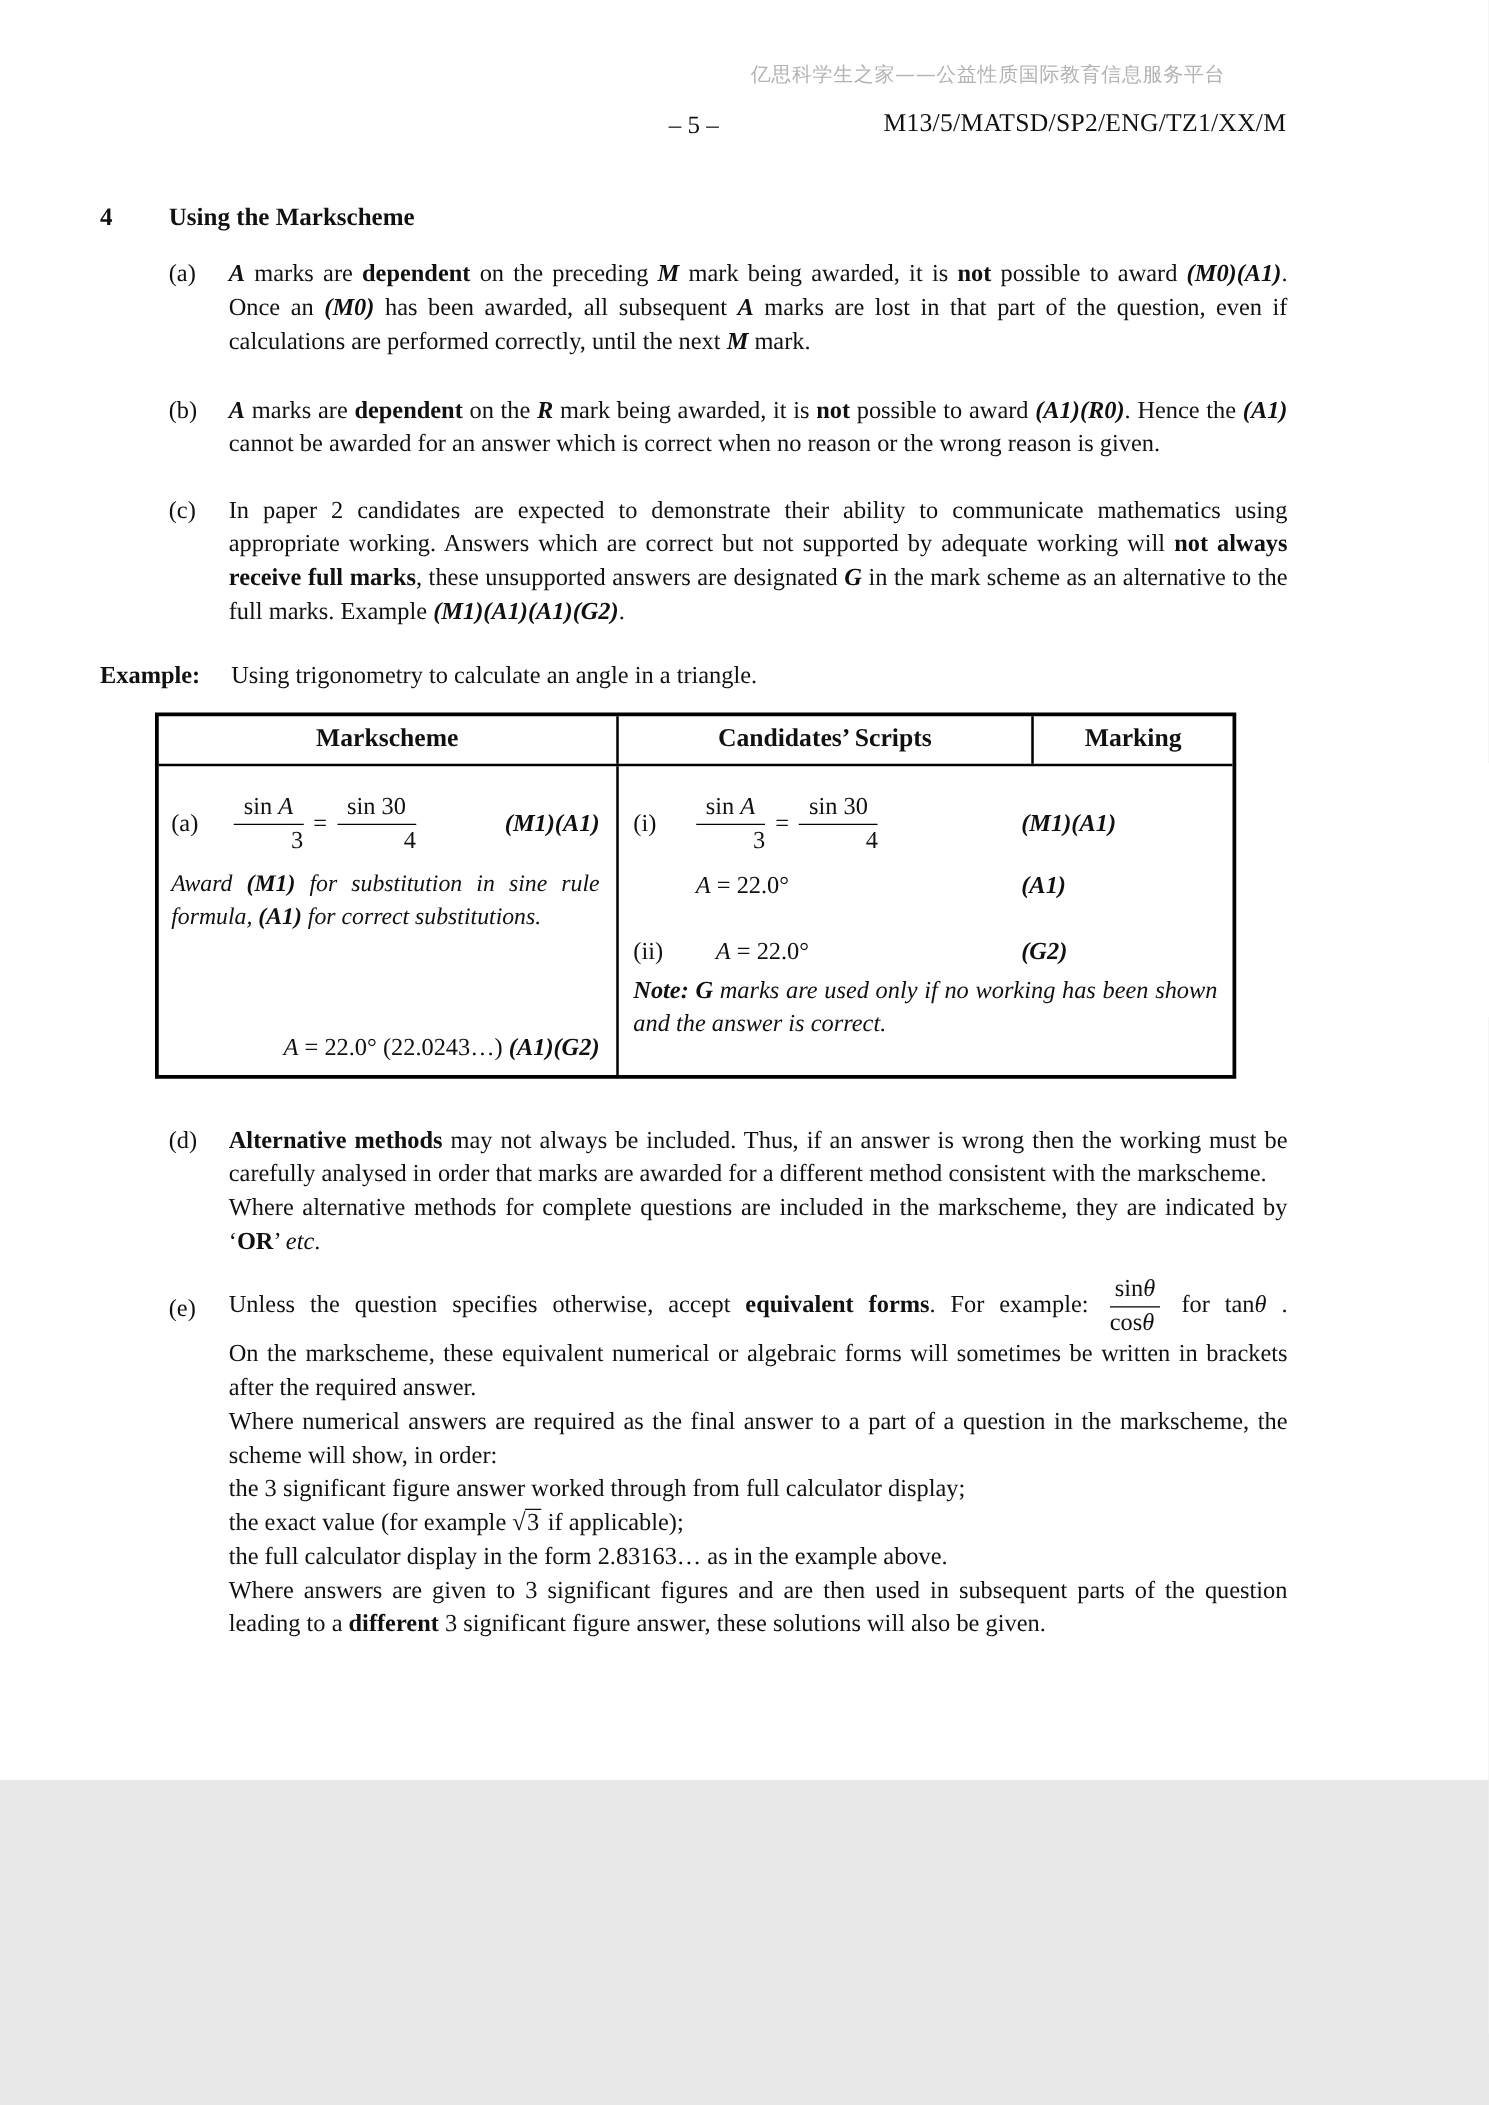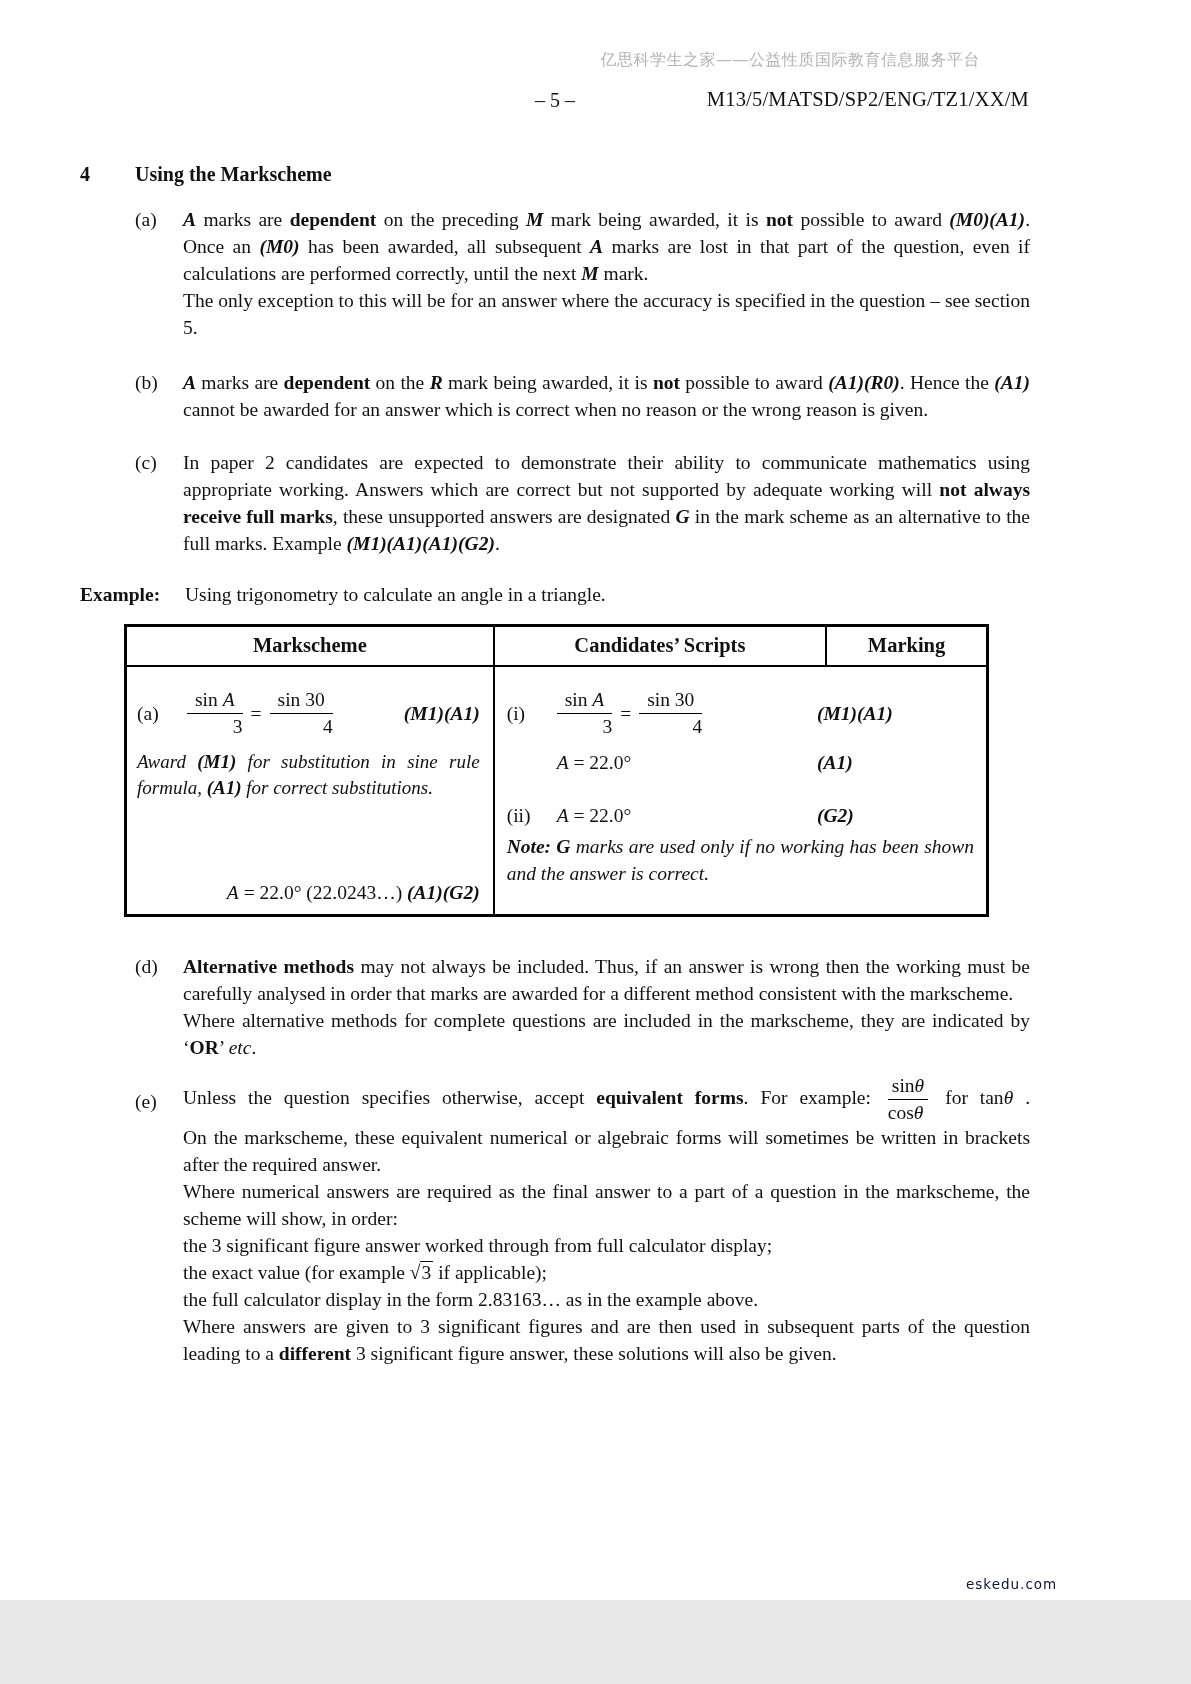--- a/index.html
+++ b/index.html
@@ -1,16 +1,16 @@
 <!DOCTYPE html>
 <html><head>
 <meta charset="utf-8">
 <style>
   html,body{margin:0;padding:0;background:#e8e8e8;}
-  .page{position:relative;width:1191px;height:1600px;margin:0 auto;background:#ffffff;
+  .page{position:relative;width:1191px;height:1424px;margin:0 auto;background:#ffffff;
         font-family:"Liberation Serif",serif;color:#111;font-size:19.5px;line-height:27px;overflow:hidden;}
   .watermark{position:absolute;top:50px;right:211px;font-family:"DejaVu Sans",sans-serif;
              font-size:16px;color:#b3b3b3;letter-spacing:.5px;line-height:20px;}
   .pagenum{position:absolute;top:87px;left:535px;font-size:20px;}
   .doccode{position:absolute;top:86px;right:162px;font-size:20.5px;letter-spacing:.2px;}
   .content{position:absolute;left:80px;top:161px;width:950px;}
   .heading{font-weight:bold;font-size:20px;position:relative;padding-left:55px;margin-bottom:18px;}
   .hnum{position:absolute;left:0;top:0;}
   .item{position:relative;padding-left:103px;}
   .item .plabel{position:absolute;left:55px;top:0;}
@@ -39,21 +39,21 @@
   .fnum{display:block;padding:0 8px 2px;border-bottom:1.7px solid #000;}
   .fden{display:block;padding-top:2px;}
   .eqsign{margin:0 8px;}
   .marks{font-weight:bold;font-style:italic;}
   .marks-right{margin-left:auto;}
   .markscol{width:157px;flex:none;margin-left:auto;font-weight:bold;font-style:italic;}
   .awardnote{margin-top:10px;font-size:19px;line-height:26.5px;text-align:justify;font-style:italic;}
   .resline{text-align:right;margin-top:auto;margin-bottom:0;}
   .srow{display:flex;align-items:baseline;}
   .srow-2{margin-top:10px;padding-left:50px;}
-  .srow-3{margin-top:26px;}
+  .srow-3{margin-top:26px;gap:16px;}
   .cellnote{margin-top:4px;text-align:justify;}
   
   .ifrac{display:inline-block;vertical-align:middle;text-align:center;line-height:1.12;margin:0 5px;}
   .ifrac .fnum{padding:0 4px 2px;border-bottom:1.6px solid #000;}
   .ifrac .fden{padding-top:2px;}
   .elabel-e{top:13px !important;}
   
   .rb{font-weight:700;} .ri{font-style:italic;}
   .sqrt .rad{letter-spacing:-1px;}
   .sqrt .vinc{display:inline-block;border-top:1.6px solid #111;padding:1px 2px 0;line-height:1.05;}
@@ -72,21 +72,20 @@
   <div class="content">
 
     <div class="heading">
       <span class="hnum">4</span>
       <span>Using the Markscheme</span>
     </div>
 
     <div class="item mb-a">
       <span class="plabel">(a)</span>
       <p class="just"><span class="rb ri">A</span><span> marks are </span><span class="rb">dependent</span><span> on the preceding </span><span class="rb ri">M</span><span> mark being awarded, it is </span><span class="rb">not</span><span> possible to award </span><span class="rb ri">(M0)(A1)</span><span>. Once an </span><span class="rb ri">(M0)</span><span> has been awarded, all subsequent </span><span class="rb ri">A</span><span> marks are lost in that part of the question, even if calculations are performed correctly, until the next </span><span class="rb ri">M</span><span> mark.</span></p>
-      <p class="just"><span>The only exception to this will be for an answer where the accuracy is specified in the question – see section 5.</span></p>
     </div>
 
     <div class="item mb-b">
       <span class="plabel">(b)</span>
       <p class="just"><span class="rb ri">A</span><span> marks are </span><span class="rb">dependent</span><span> on the </span><span class="rb ri">R</span><span> mark being awarded, it is </span><span class="rb">not</span><span> possible to award </span><span class="rb ri">(A1)(R0)</span><span>. Hence the </span><span class="rb ri">(A1)</span><span> cannot be awarded for an answer which is correct when no reason or the wrong reason is given.</span></p>
     </div>
 
     <div class="item mb-c">
       <span class="plabel">(c)</span>
       <p class="just"><span>In paper 2 candidates are expected to demonstrate their ability to communicate mathematics using appropriate working. Answers which are correct but not supported by adequate working will </span><span class="rb">not always receive full marks</span><span>, these unsupported answers are designated </span><span class="rb ri">G</span><span> in the mark scheme as an alternative to the full marks. Example </span><span class="rb ri">(M1)(A1)(A1)(G2)</span><span>.</span></p>

